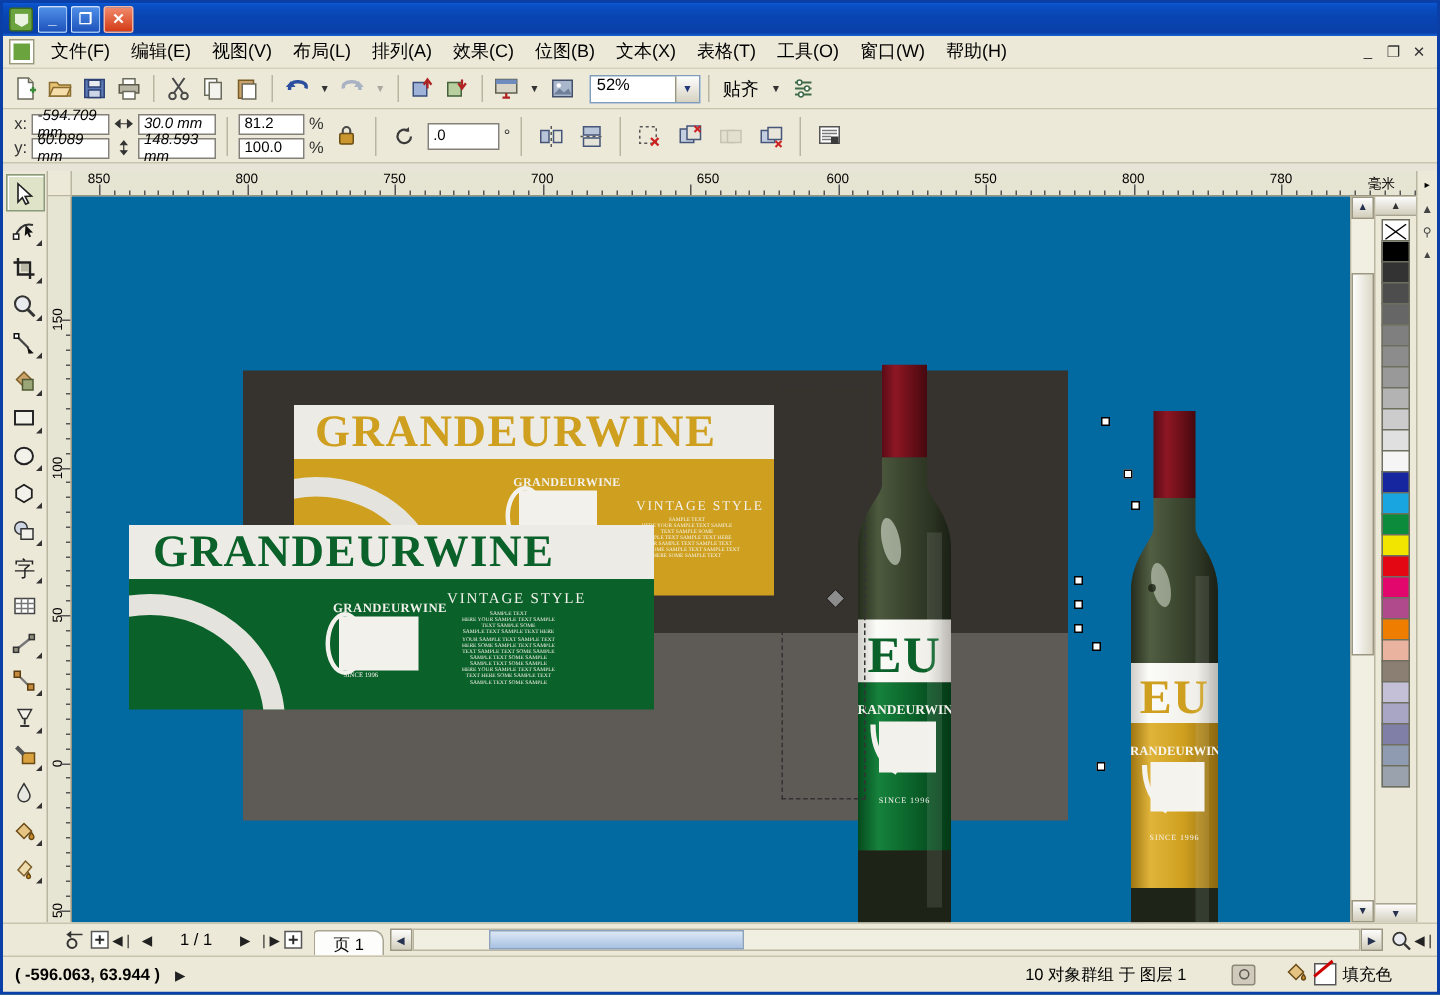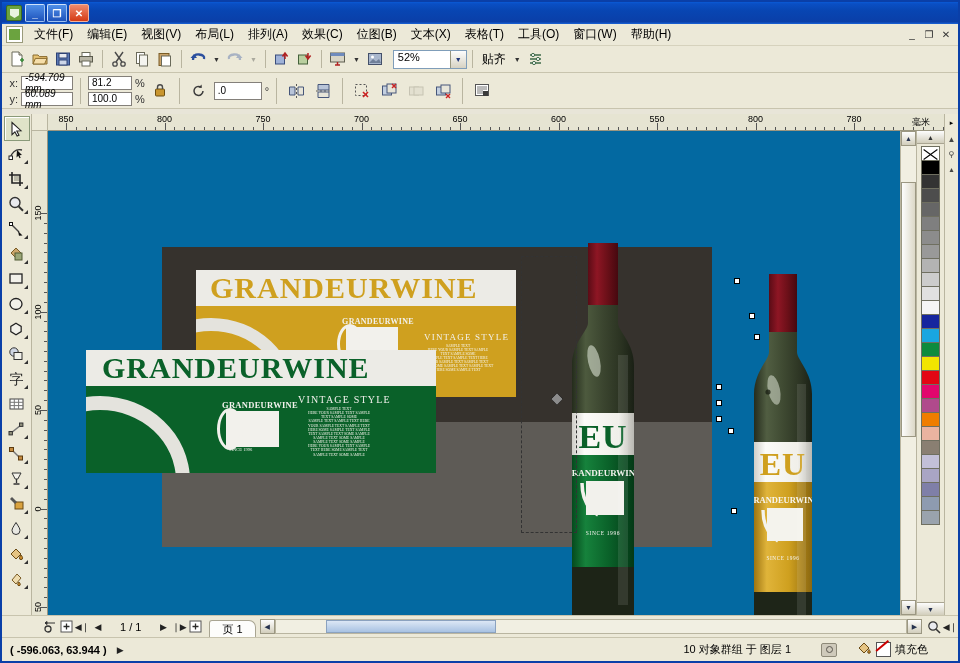--- a/index.html
+++ b/index.html
@@ -350,20 +350,38 @@
 
   <div class="propbar">
     <div class="xy">
       <div class="xy-row">
         <div class="xy-lab">x:</div>
         <div class="fld f-w">-594.709 mm</div>
       </div>
       <div class="xy-row">
         <div class="xy-lab">y:</div>
         <div class="fld f-w">60.089 mm</div>
+      </div>
+    </div>
+    <div class="xy">
+      <div class="xy-row">
+        <div class="p-ico">
+          <svg width="13" height="11" viewBox="0 0 13 11">
+              <path d="M1 5.5h11M1 5.5l3-2.5v5zM12 5.5l-3-2.5v5z" fill="#333" stroke="#333" stroke-width=".8"></path>
+            </svg>
+        </div>
+        <div class="fld f-w">30.0 mm</div>
+      </div>
+      <div class="xy-row">
+        <div class="p-ico">
+          <svg width="13" height="11" viewBox="0 0 13 11">
+              <path d="M6.5 1v9M6.5 1l-2 2.5h4zM6.5 10l-2-2.5h4z" fill="#333" stroke="#333" stroke-width=".8"></path>
+            </svg>
+        </div>
+        <div class="fld f-w">148.593 mm</div>
       </div>
     </div>
     <div class="pb-sep"></div>
     <div class="xy">
       <div class="xy-row">
         <div class="fld f-s">81.2</div>
         <div class="pct">%</div>
       </div>
       <div class="xy-row">
         <div class="fld f-s">100.0</div>
@@ -615,21 +633,21 @@
             <div class="tk" style="left: 313.5px; height: 7px;"></div>
             <div class="tk" style="left: 323.35px; height: 3px;"></div>
             <div class="tk" style="left: 333.2px; height: 3px;"></div>
             <div class="tk" style="left: 343.05px; height: 3px;"></div>
             <div class="tk" style="left: 352.9px; height: 3px;"></div>
             <div class="tk" style="left: 362.75px; height: 3px;"></div>
             <div class="tk" style="left: 372.6px; height: 3px;"></div>
             <div class="tk" style="left: 382.45px; height: 3px;"></div>
             <div class="tk" style="left: 392.3px; height: 3px;"></div>
             <div class="tk" style="left: 402.15px; height: 3px;"></div>
-            <div class="lbl" style="left: 412px;">650</div>
+            <div class="lbl" style="left: 424px;">650</div>
             <div class="tk" style="left: 412px; height: 7px;"></div>
             <div class="tk" style="left: 421.85px; height: 3px;"></div>
             <div class="tk" style="left: 431.7px; height: 3px;"></div>
             <div class="tk" style="left: 441.55px; height: 3px;"></div>
             <div class="tk" style="left: 451.4px; height: 3px;"></div>
             <div class="tk" style="left: 461.25px; height: 3px;"></div>
             <div class="tk" style="left: 471.1px; height: 3px;"></div>
             <div class="tk" style="left: 480.95px; height: 3px;"></div>
             <div class="tk" style="left: 490.8px; height: 3px;"></div>
             <div class="tk" style="left: 500.65px; height: 3px;"></div>

